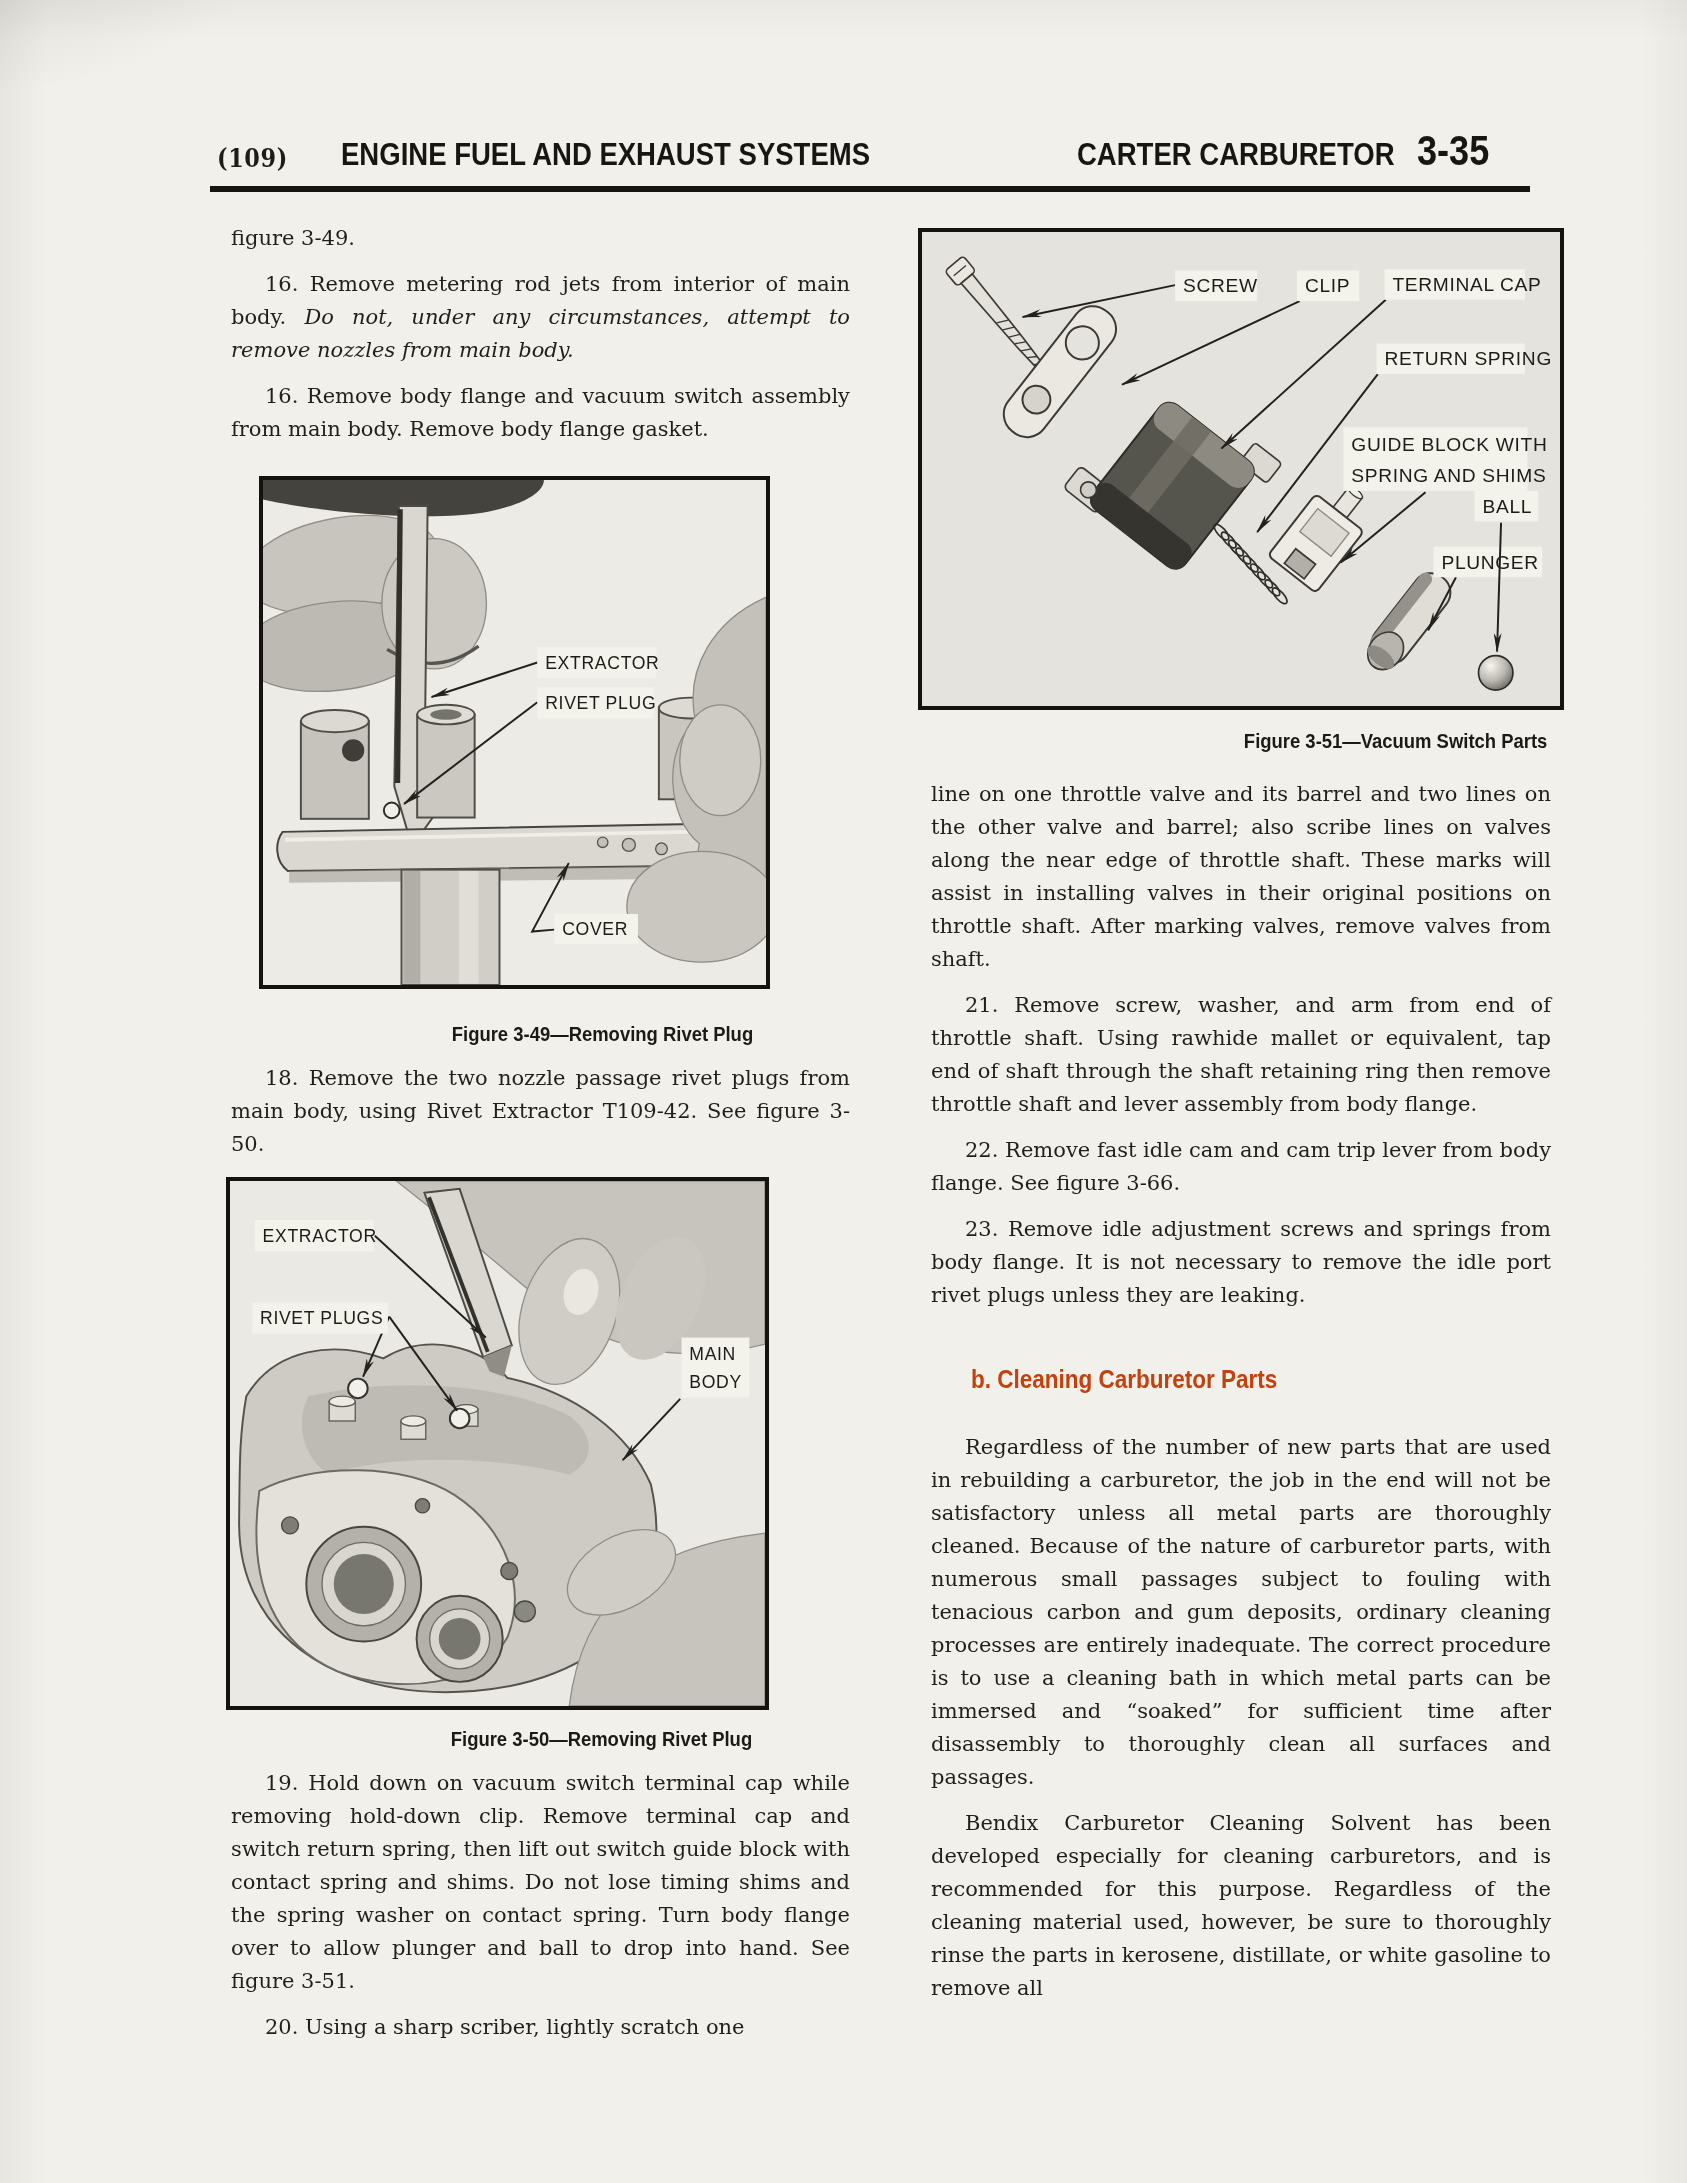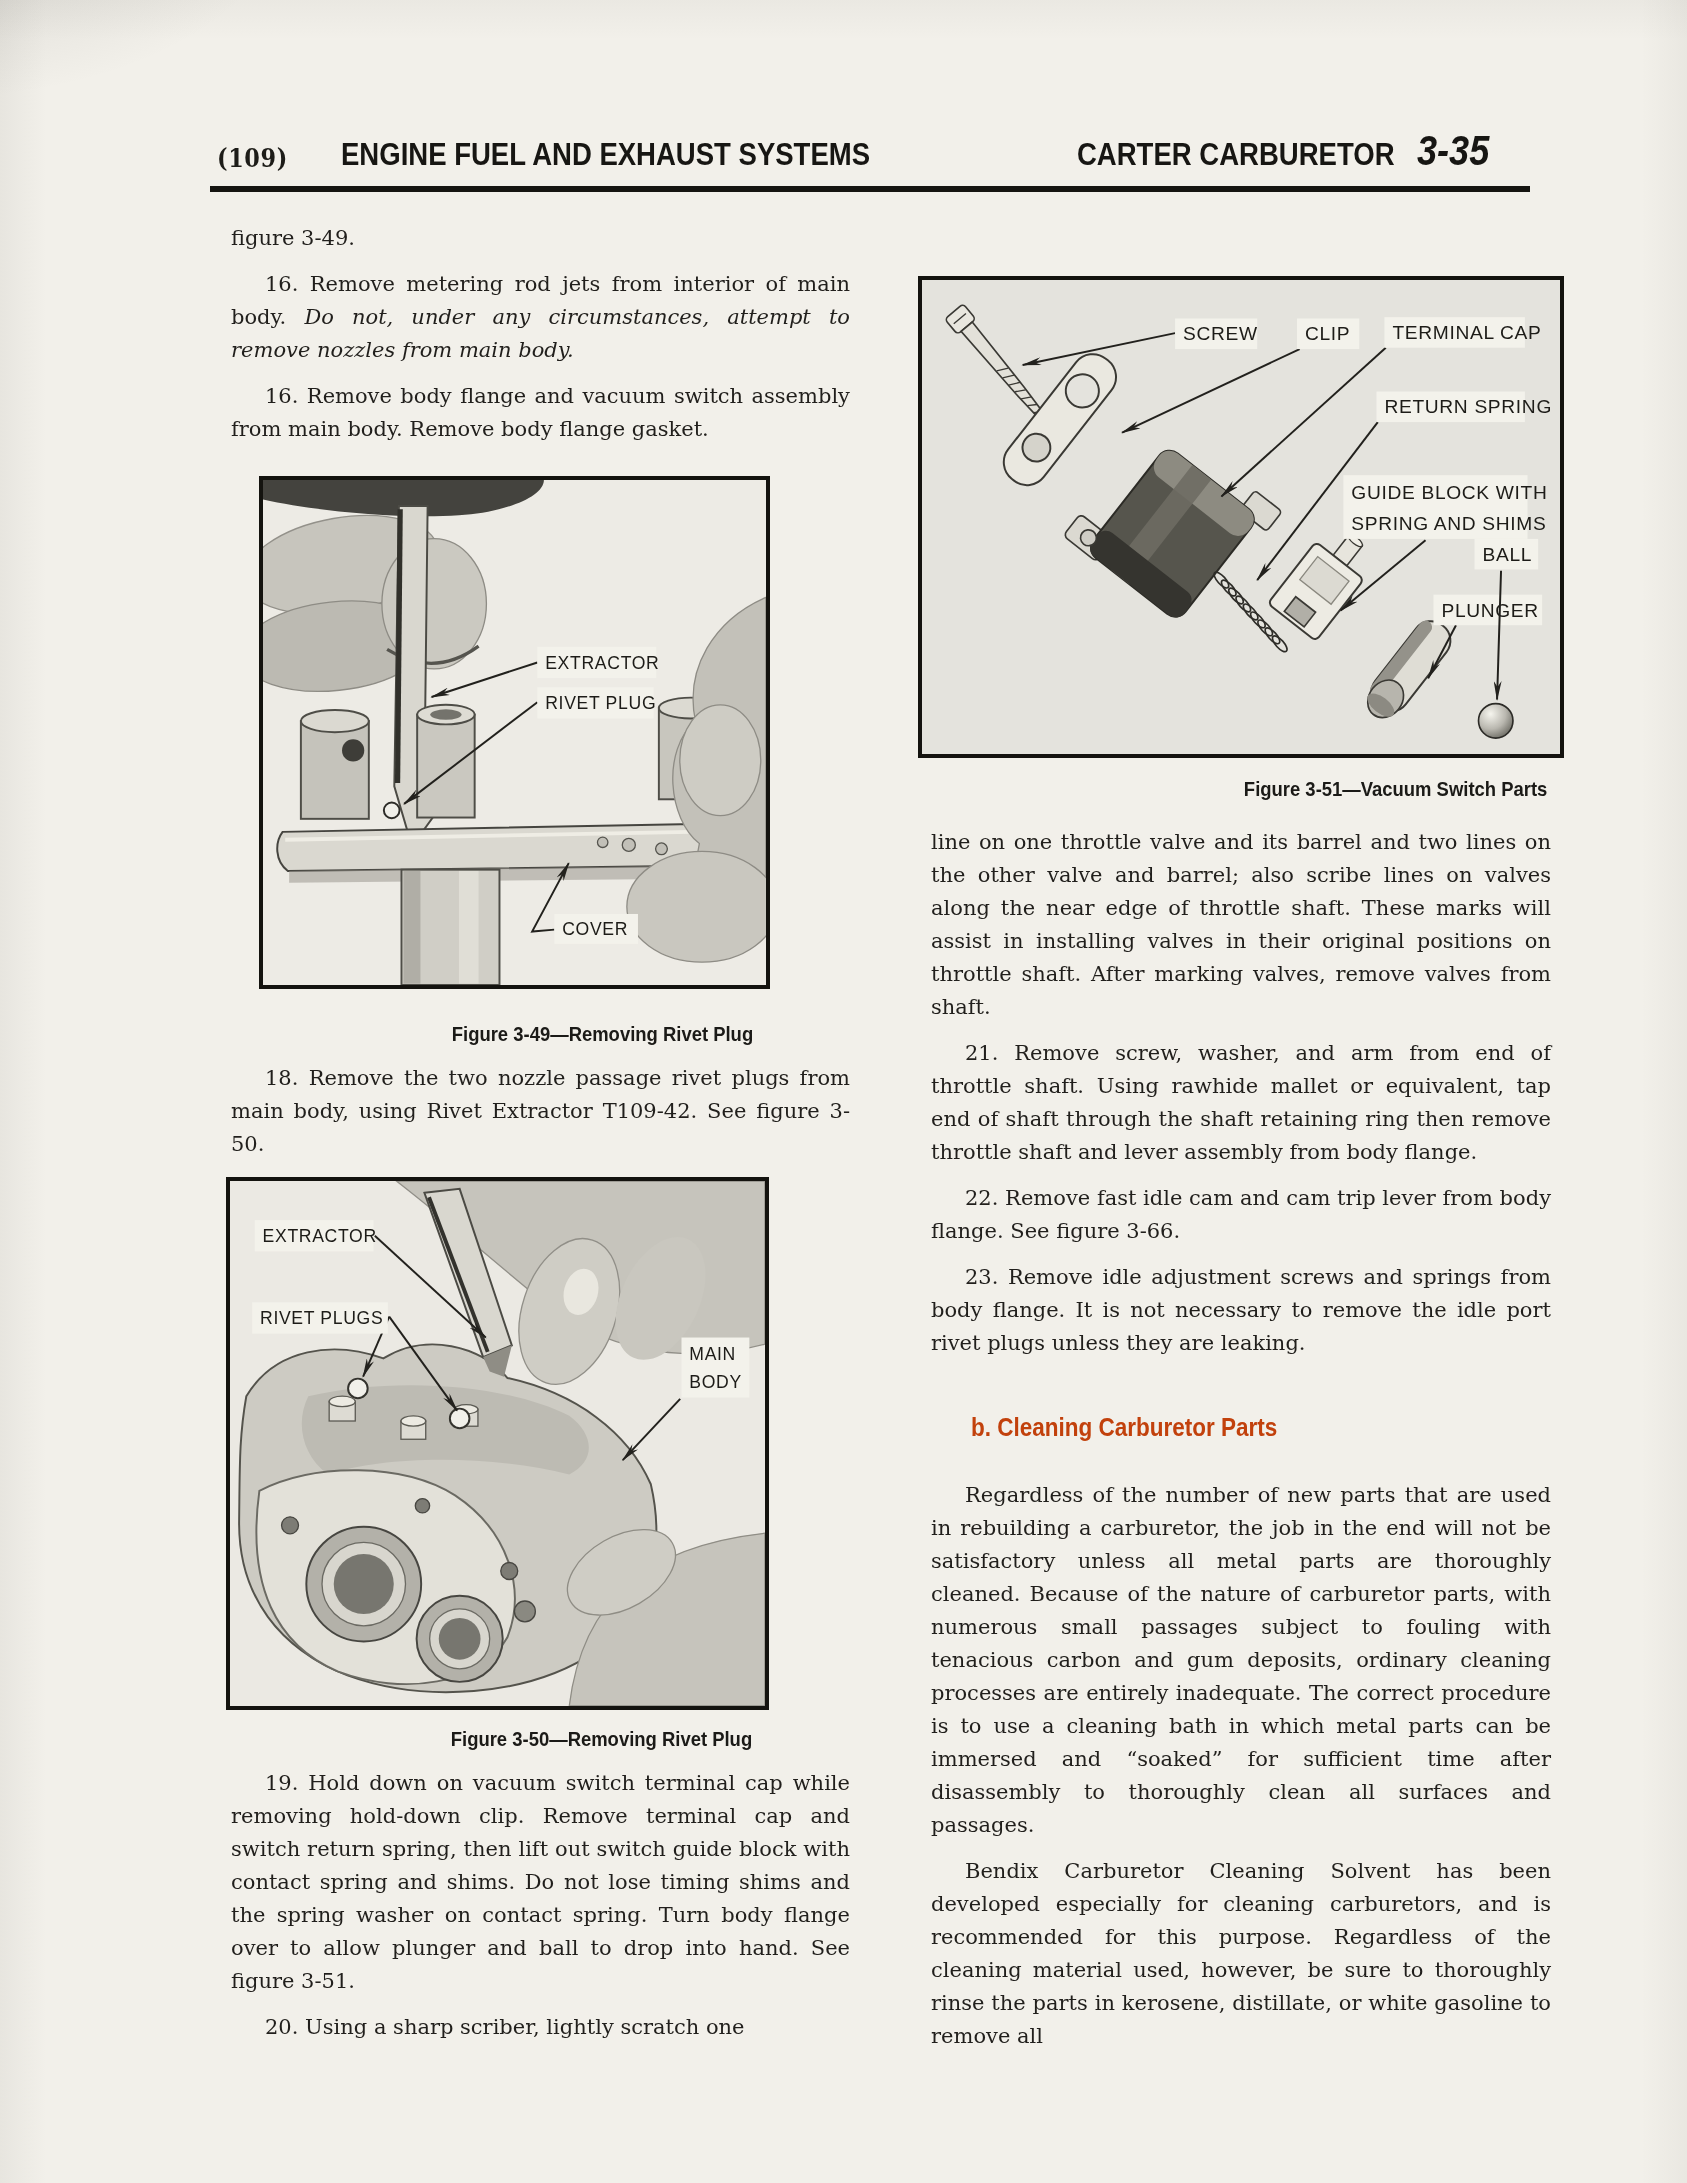--- a/index.html
+++ b/index.html
@@ -17,34 +17,34 @@
       linear-gradient(to bottom, rgba(90,88,80,.05), rgba(90,88,80,0) 40px);
   }
   .abs{position:absolute;}
   .cond{display:inline-block;transform:scaleX(.86);transform-origin:0 50%;}
   .condc{display:inline-block;transform:scaleX(.9);transform-origin:50% 50%;}
 
   
   .hdr-ref{left:217px;top:143px;font-size:26px;font-weight:700;color:#1d1c18;letter-spacing:0.7px;}
   .hdr-title-left{left:341px;top:136px;font-family:"Liberation Sans",sans-serif;font-size:32px;font-weight:700;color:#171613;}
   .hdr-title-right{left:1077px;top:136px;font-family:"Liberation Sans",sans-serif;font-size:32px;font-weight:700;color:#171613;}
-  .hdr-pagenum{left:1417px;top:127px;font-family:"Liberation Sans",sans-serif;font-size:42px;font-weight:700;color:#171613;font-style:italic;}
+  .hdr-pagenum{left:1417px;top:127px;font-family:"Liberation Sans",sans-serif;font-size:42px;font-weight:700;color:#171613;}
   .hdr-rule{left:210px;top:186px;width:1320px;height:6px;background:#161511;}
 
   
   .col{color:#211f1c;}
   .col-left{left:218px;top:209px;width:645px;}
   .col-right{left:918px;top:228px;width:646px;}
   .col p{margin:13px;font-size:21px;line-height:33px;text-align:justify;}
   p.ind{text-indent:34px;}
   p.noind{text-indent:0;}
   .it{font-style:italic;}
 
   
-  .figbox{box-sizing:border-box;border:4px solid #14130f;margin-top:48px;}
+  .figbox{box-sizing:border-box;border:4px solid #14130f;}
   .fig49{margin:30px 0 0 41px;width:511px;height:513px;background:#edebe5;}
   .fig50{margin:16px 0 0 8px;width:543px;height:533px;background:#ebe9e3;}
   .fig51{width:646px;height:482px;border-width:4.6px;background:#e4e3dd;}
   .figcap{font-family:"Liberation Sans",sans-serif;font-weight:700;font-size:20.5px;color:#1b1a17;text-align:right;}
   .cap49{width:511px;margin:33px 0 16px 41px;}
   .cap50{width:543px;margin:17px 0 16px 8px;}
   .cap51{width:646px;margin:18.5px 0 25px 0;}
   .figbox svg{display:block;width:100%;height:100%;}
 
   .sec-head{font-family:"Liberation Sans",sans-serif;font-weight:700;font-size:25px;line-height:30px;color:#c2410c;margin:52px 0 37px 36px;}

